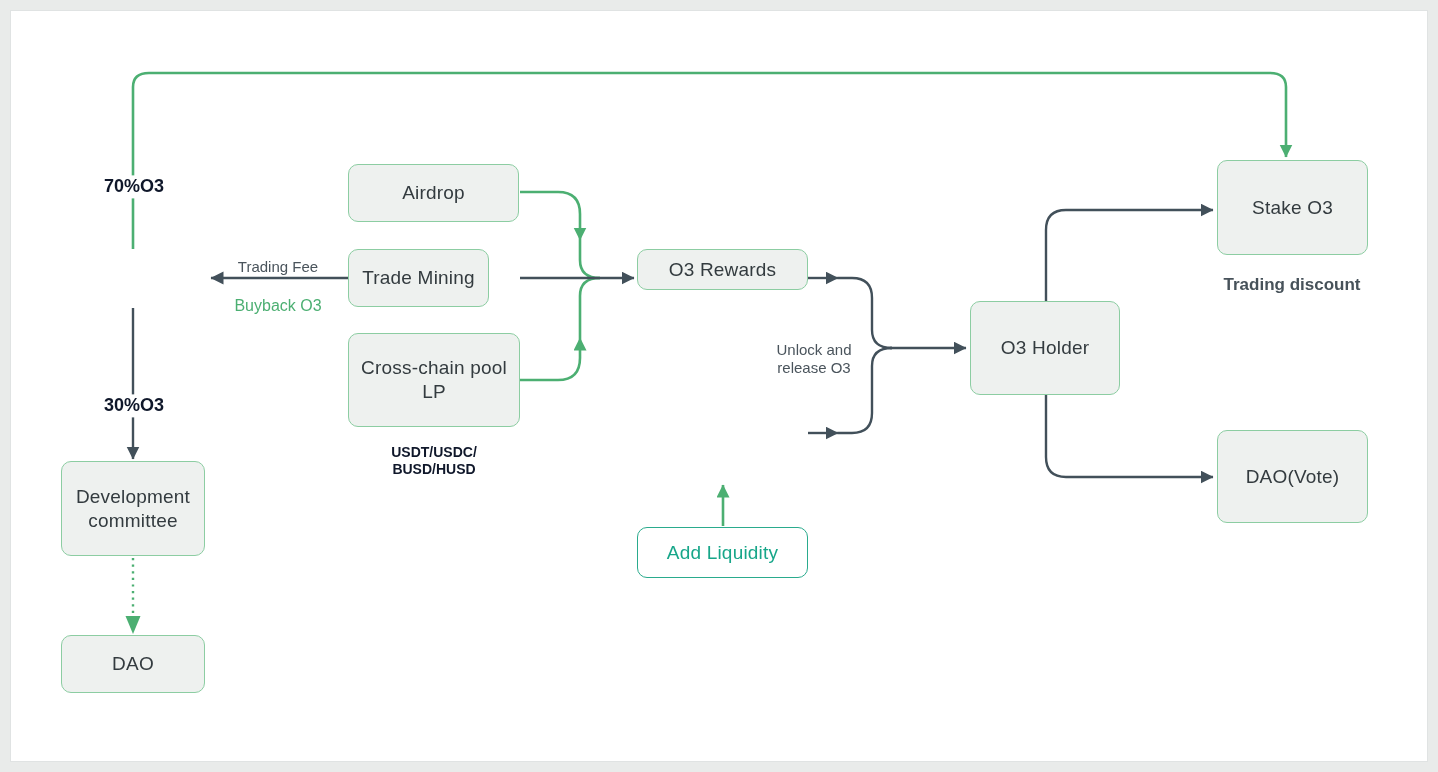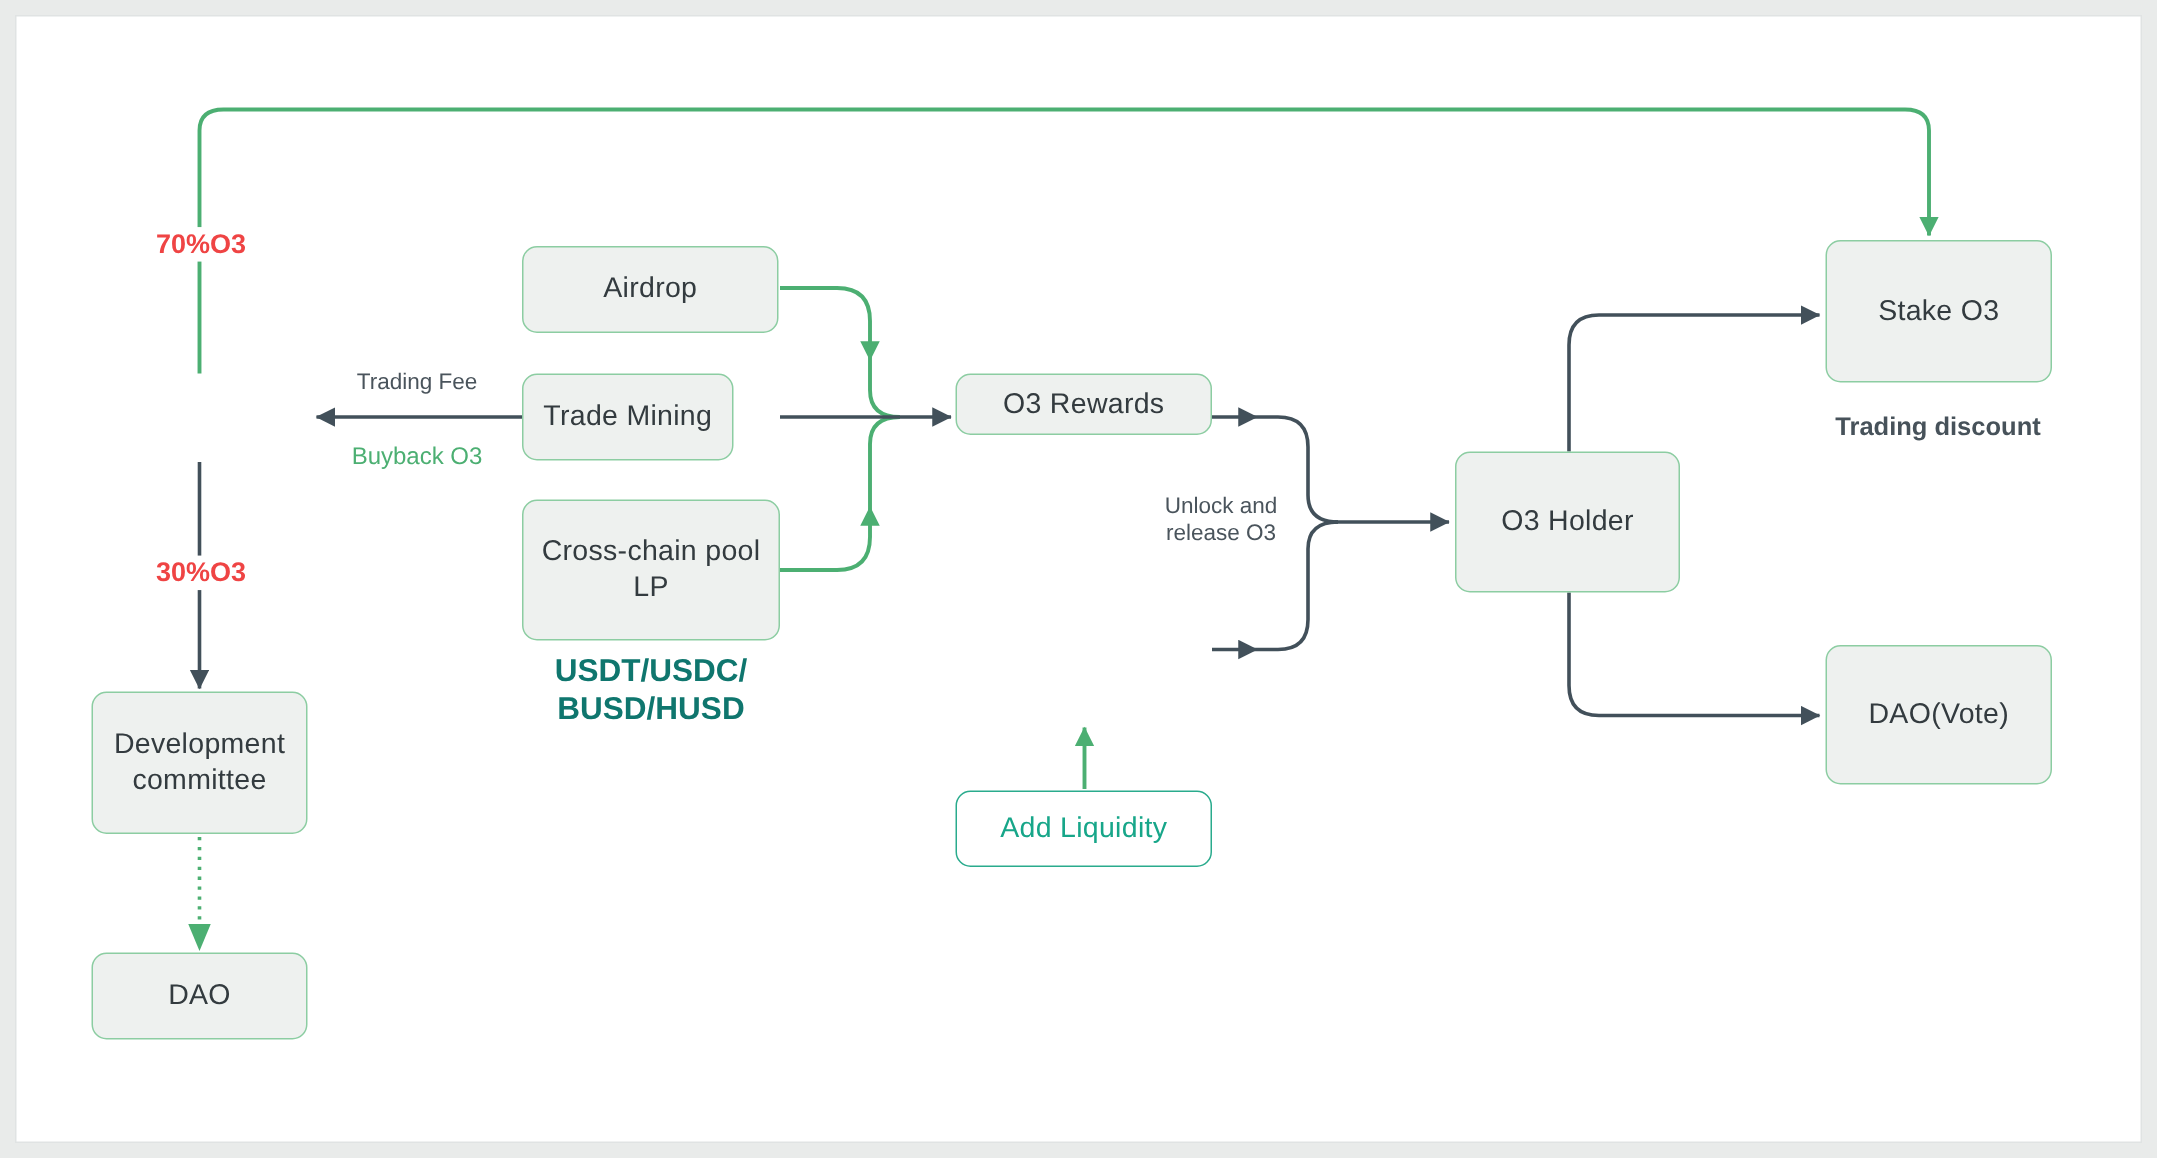--- a/index.html
+++ b/index.html
@@ -21,25 +21,25 @@
     color:#333b3f;font-size:19px;font-weight:500;line-height:1.25;
     letter-spacing:0.2px;box-sizing:border-box;padding:4px 10px;
   }
   .node--outline{
     background:#ffffff;border-color:#2aab8d;color:#17a689;
   }
   .elabel{
     position:absolute;transform:translate(-50%,-50%);
     white-space:nowrap;text-align:center;line-height:1.18;
   }
-  .elabel--green{color:#ef4444;font-weight:700;font-size:18px;background:#ffffff;padding:1px 4px;}
+  .elabel--green{color:#0f172a;font-weight:700;font-size:18px;background:#ffffff;padding:1px 4px;margin-top:24px;}
   .elabel--green-md{color:#4caf72;font-weight:500;font-size:16px;}
-  .elabel--slate{color:#4a545c;font-weight:500;font-size:15px;}
+  .elabel--slate{color:#4a545c;font-weight:500;font-size:15px;margin-top:12px;}
   .elabel--slate-lg{color:#47525a;font-weight:600;font-size:17px;}
-  .elabel--gray{color:#0f766e;font-weight:600;font-size:21px;}
+  .elabel--gray{color:#0f172a;font-weight:600;font-size:14px;}
 </style>
 </head>
 <body>
 
 <div class="stage">
   <div class="surface"></div>
 
   <svg class="edges" width="1438" height="772" viewBox="0 0 1438 772">
     <defs>
       <marker id="arr-green" markerUnits="userSpaceOnUse" markerWidth="15" markerHeight="14" refX="12.5" refY="6.5" orient="auto">

